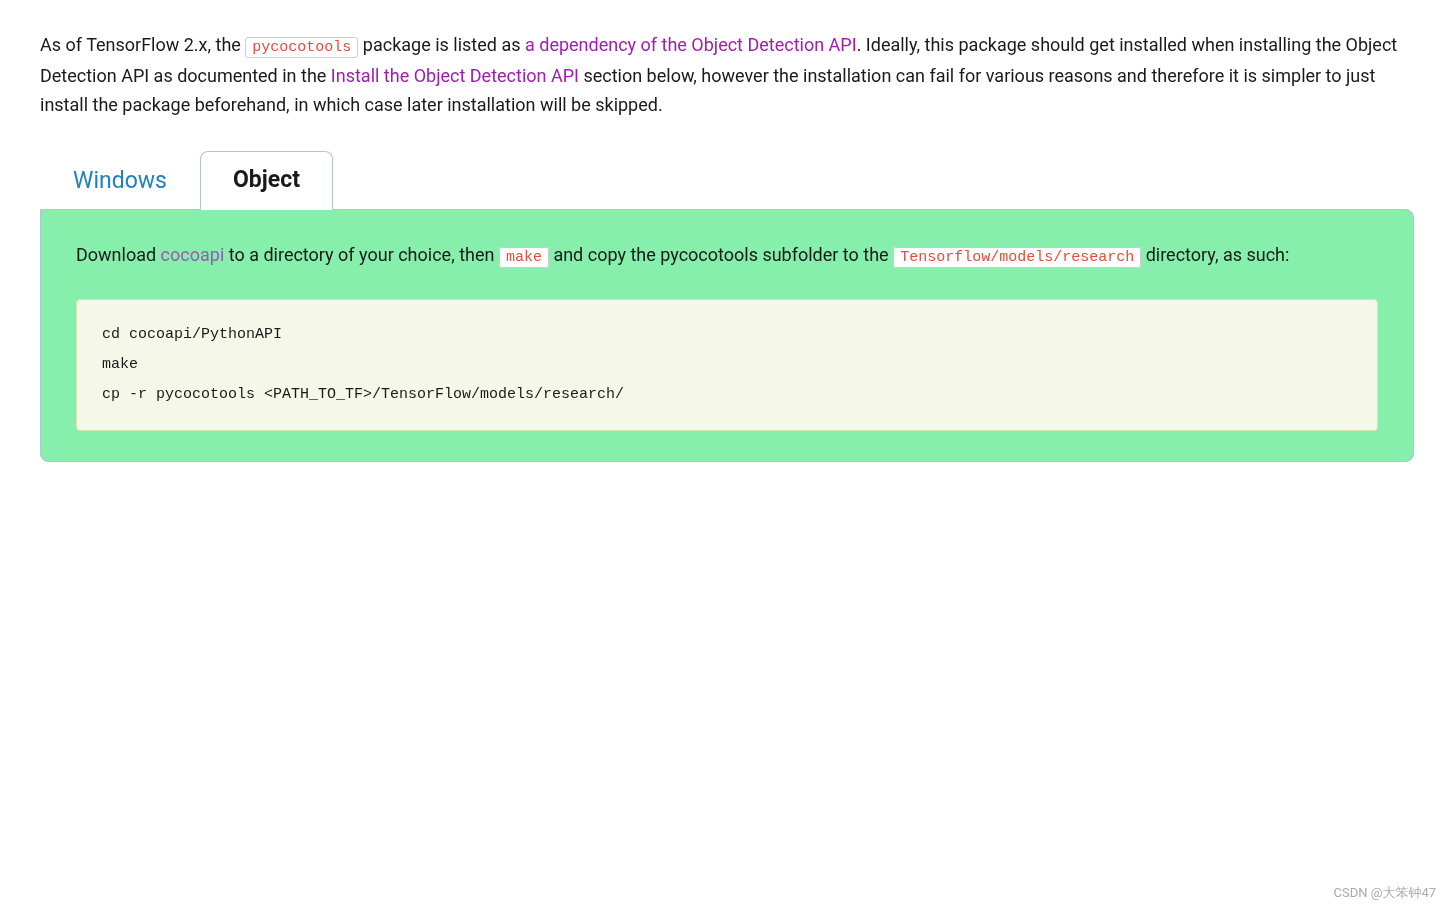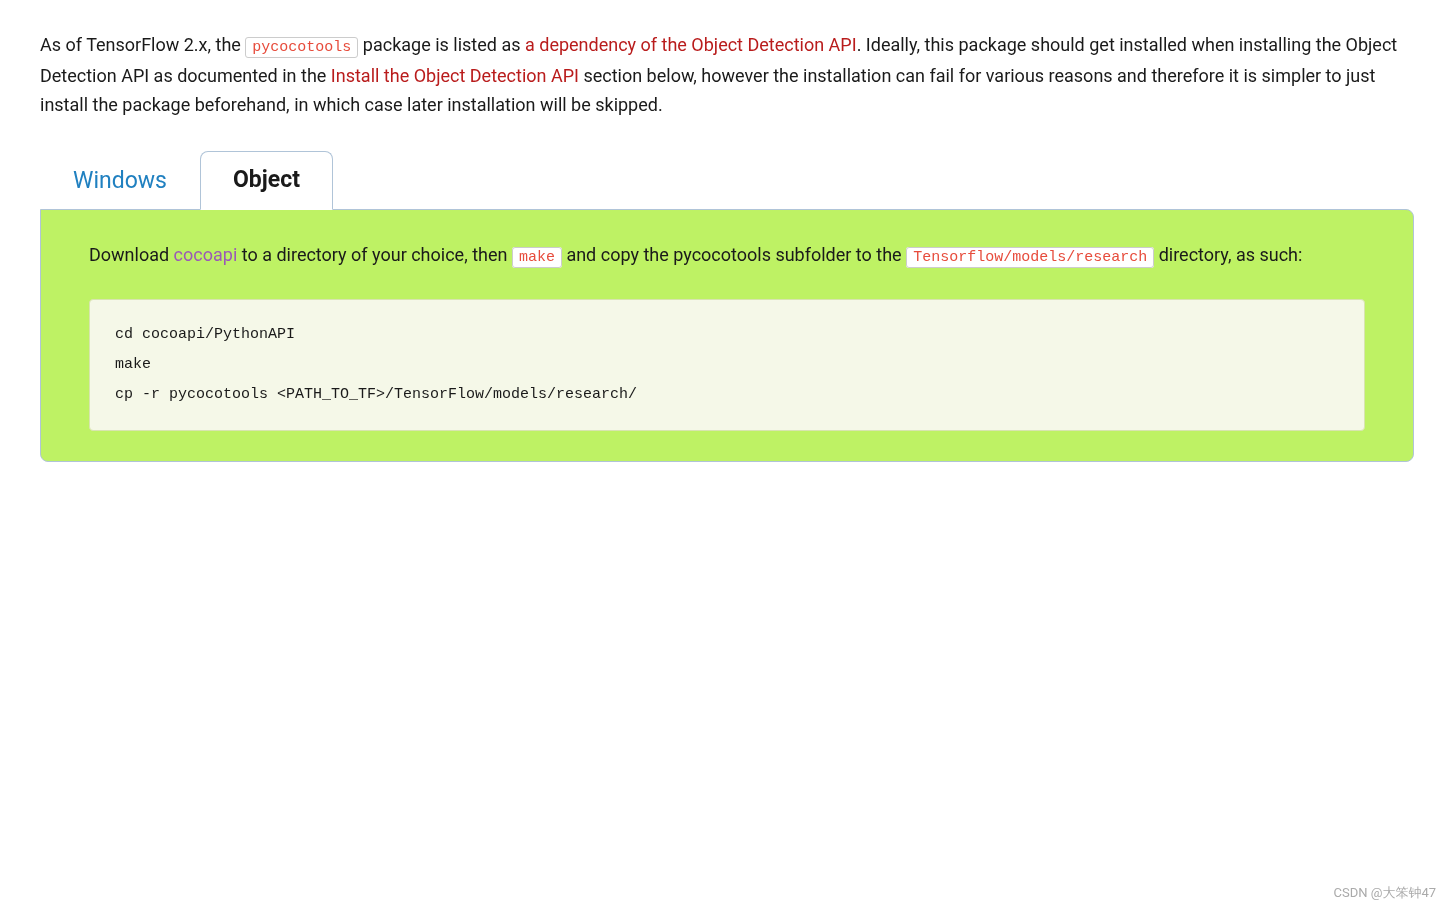--- a/index.html
+++ b/index.html
@@ -29,21 +29,21 @@
       font-family: 'Courier New', Courier, monospace;
       font-size: 15px;
       color: #e74c3c;
       border: 1px solid #ccc;
       border-radius: 3px;
       padding: 1px 6px;
       background: #fff;
     }
 
     .link-blue {
-      color: #b91c1c;
+      color: #a21caf;
       text-decoration: none;
     }
 
     
     .tab-container {
       margin-top: 20px;
     }
 
     .tab-header {
       display: flex;
@@ -71,22 +71,22 @@
       font-weight: bold;
       border: 1px solid #b0c4d8;
       border-bottom: 1px solid #fff;
       background: #fff;
       z-index: 2;
     }
 
     .tab-content-area {
       border: 1px solid #b0c4d8;
       border-radius: 0 8px 8px 8px;
-      padding: 30px 48px;
-      background: #bef264;
+      padding: 30px 35px;
+      background: #86efac;
       position: relative;
       z-index: 1;
     }
 
     .tab-content-text {
       font-size: 18px;
       line-height: 1.65;
       color: #1a1a1a;
       margin-bottom: 28px;
     }

